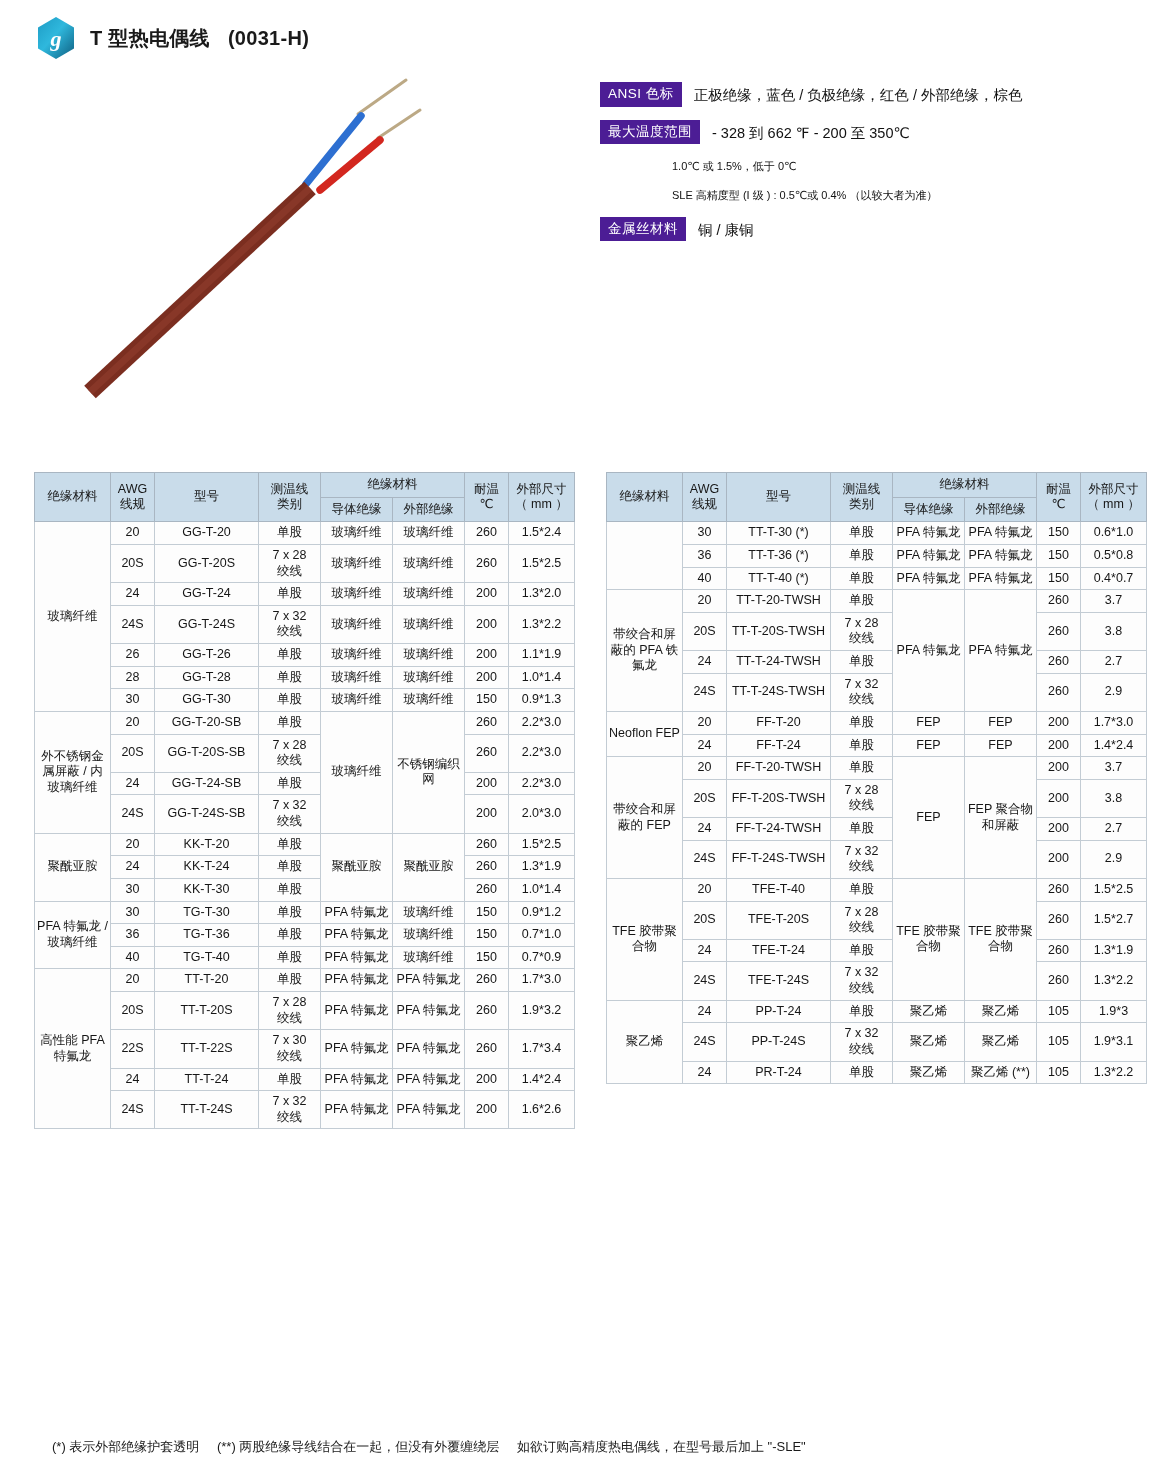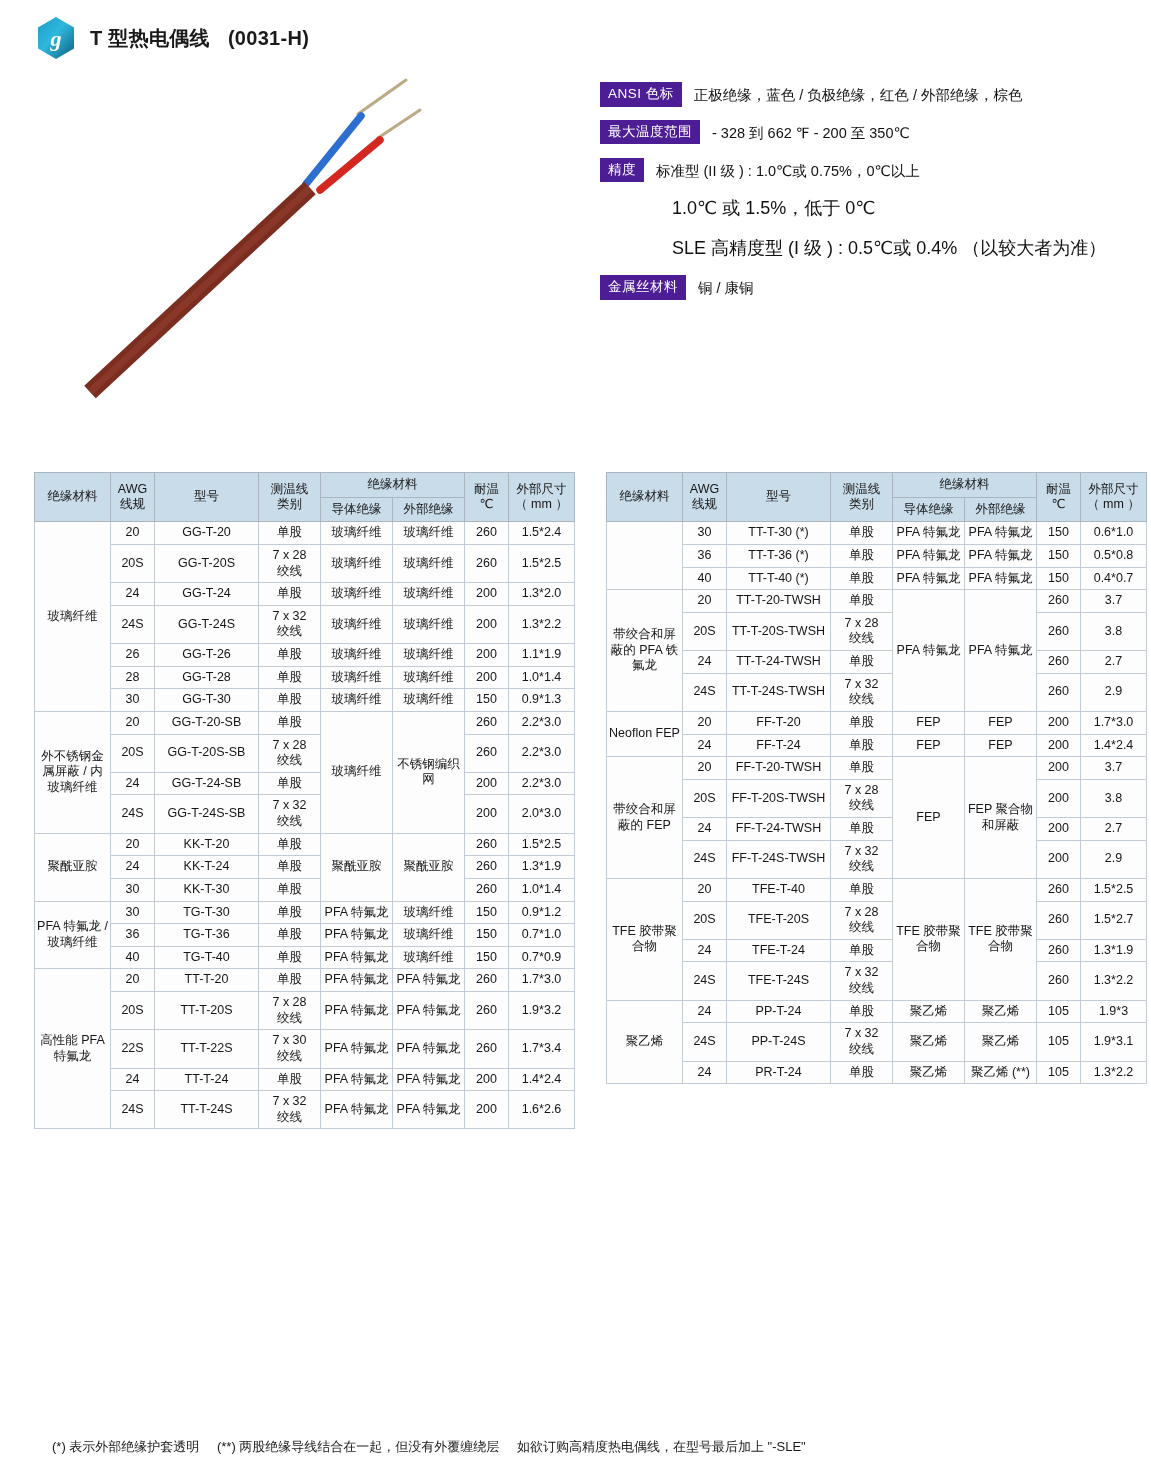--- a/index.html
+++ b/index.html
@@ -27,21 +27,21 @@
   .specs { position: absolute; left: 600px; top: 82px; width: 540px; }
   .spec-row { display: flex; align-items: flex-start; margin-bottom: 13px; }
   .spec-badge {
     background: #4c1d95; color: #ffffff;
     font-size: 13.5px; line-height: 1;
     padding: 5px 8px 6px 8px;
     white-space: nowrap; flex: 0 0 auto;
     letter-spacing: .5px;
   }
   .spec-val { font-size: 14.5px; color: #111; margin-left: 12px; padding-top: 3px; line-height: 1.5; white-space: nowrap; }
-  .spec-sub { font-size: 18px; color: #111; margin: 0 0 13px 72px; line-height: 1.5; white-space: nowrap; }
+  .spec-sub { font-size: 11px; color: #111; margin: 0 0 13px 72px; line-height: 1.5; white-space: nowrap; }
 
   
   .tbl-wrap { position: absolute; top: 472px; }
   .tbl-wrap.left  { left: 34px;  width: 540px; }
   .tbl-wrap.right { left: 606px; width: 540px; }
 
   table.spec-table {
     border-collapse: collapse;
     width: 100%;
     table-layout: fixed;
@@ -129,24 +129,20 @@
     <div class="spec-row">
       <div class="spec-badge">ANSI 色标</div>
       <div class="spec-val">正极绝缘，蓝色 / 负极绝缘，红色 / 外部绝缘，棕色</div>
     </div>
 
     <div class="spec-row">
       <div class="spec-badge">最大温度范围</div>
       <div class="spec-val">- 328 到 662 ℉    - 200 至 350℃</div>
     </div>
 
-    <div class="spec-row">
-      <div class="spec-badge">精度</div>
-      <div class="spec-val">标准型 (II 级 ) : 1.0℃或 0.75%，0℃以上</div>
-    </div>
     <div class="spec-sub">1.0℃ 或 1.5%，低于 0℃</div>
     <div class="spec-sub">SLE 高精度型 (I 级 ) : 0.5℃或 0.4%   （以较大者为准）</div>
 
     <div class="spec-row">
       <div class="spec-badge">金属丝材料</div>
       <div class="spec-val">铜 / 康铜</div>
     </div>
   </div>
 
   <div class="tbl-wrap left">

